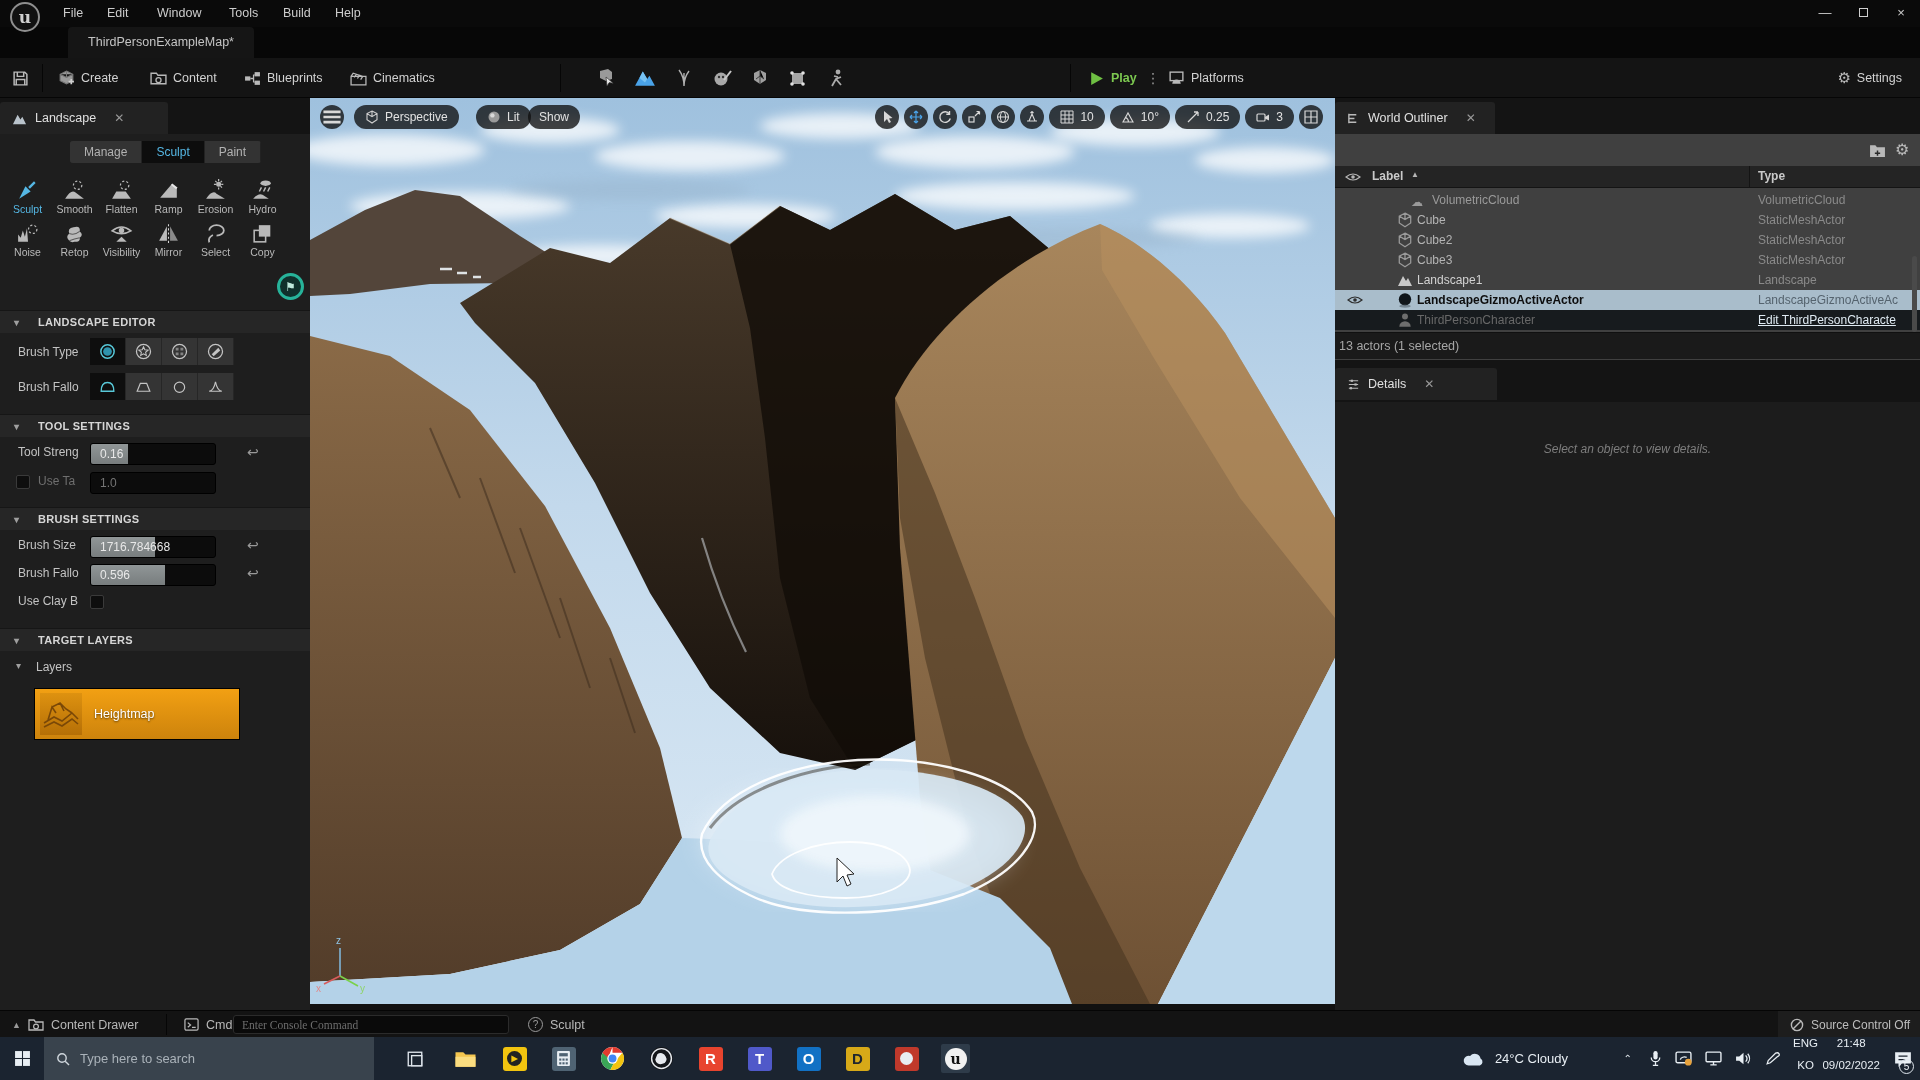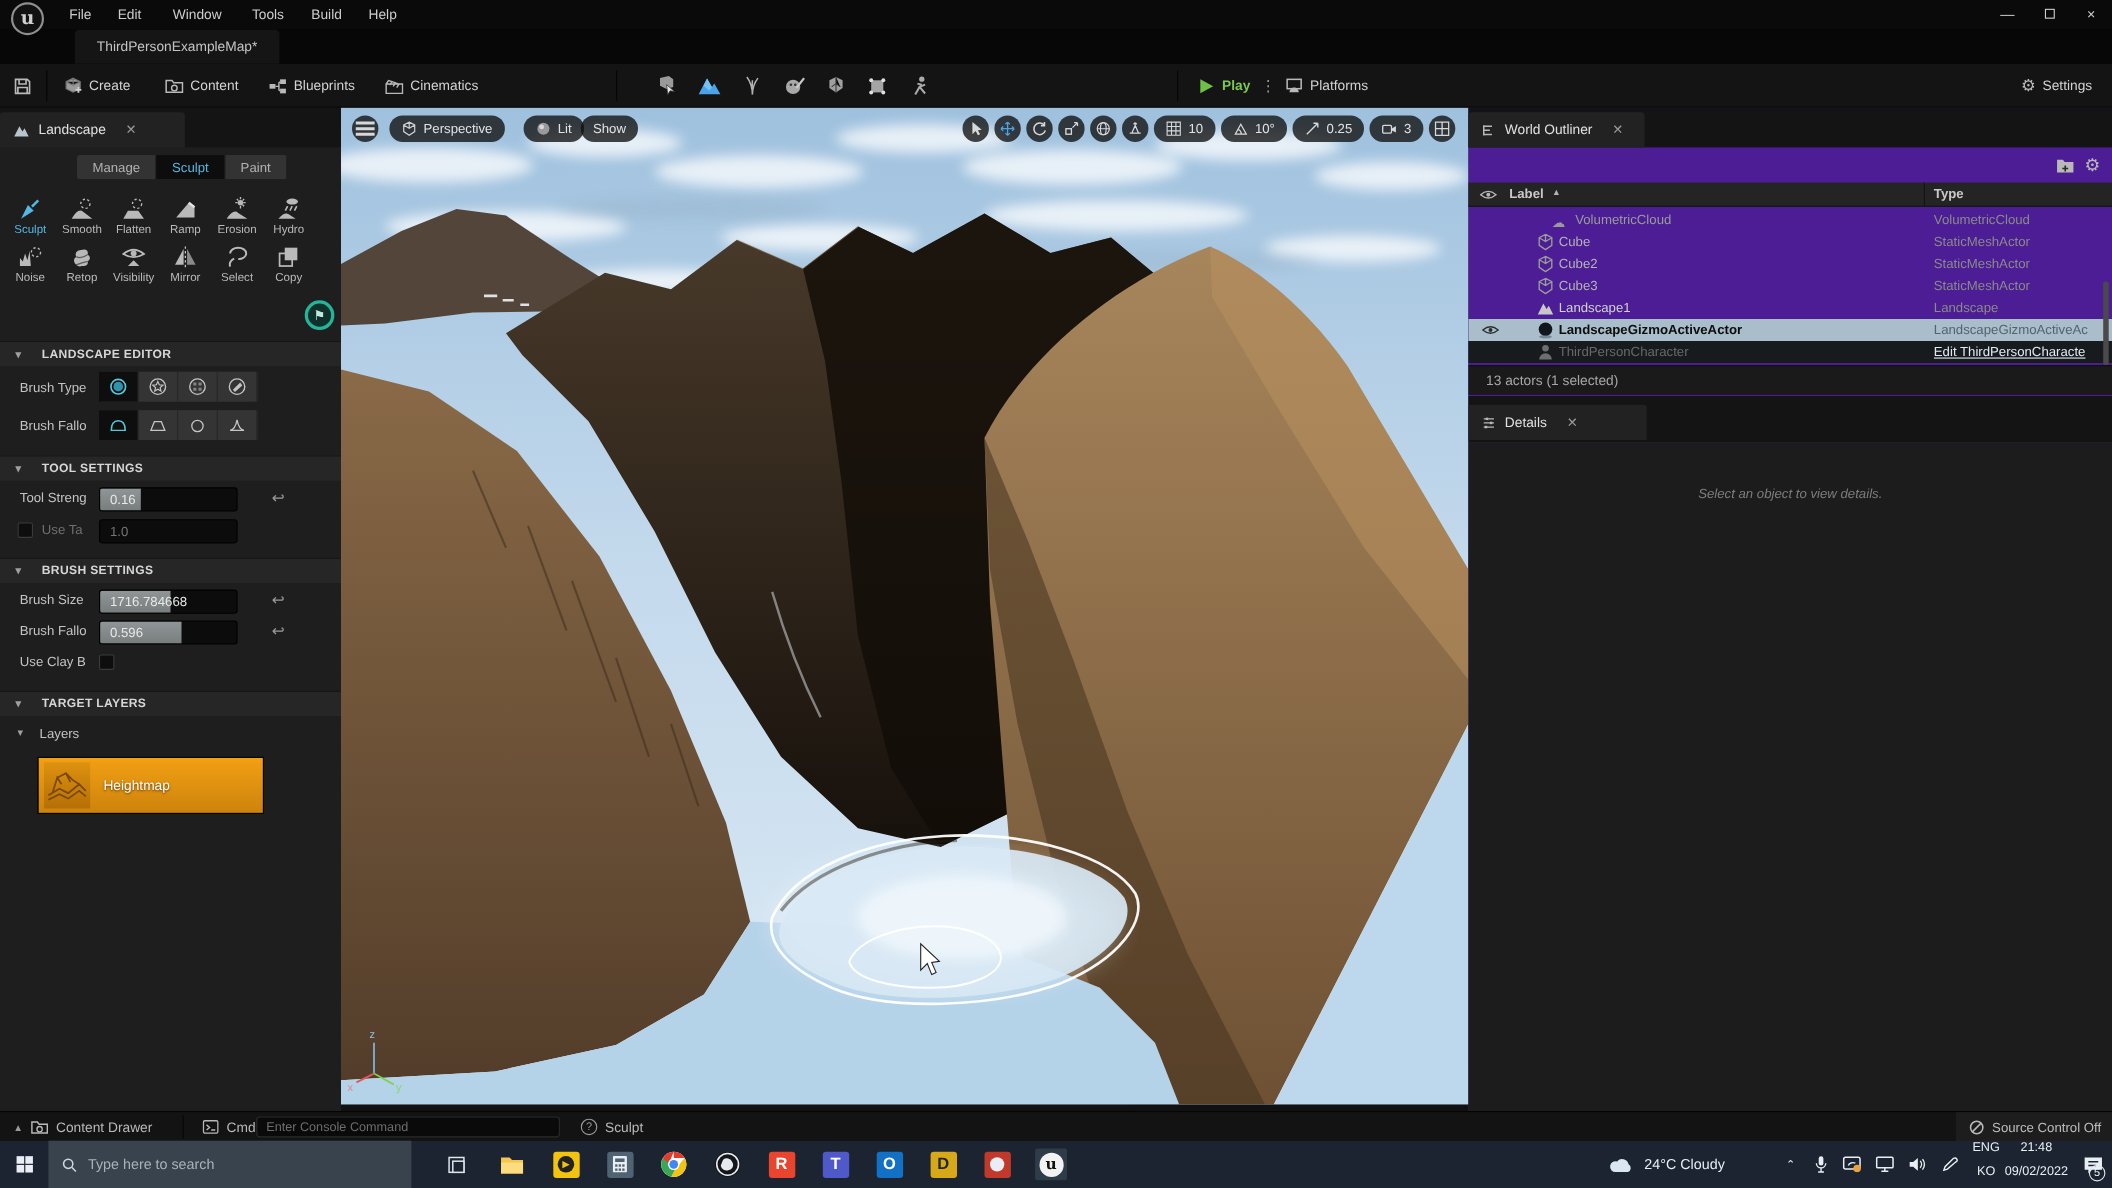--- a/index.html
+++ b/index.html
@@ -73,44 +73,44 @@
 
   
   #viewport { position:absolute; left:310px; top:0; width:1025px; height:906px; background:#87a9c6; overflow:hidden;}
   .vp-pill { position:absolute; top:7px; height:24px; border-radius:12px; background:rgba(16,16,16,.78);
      color:#e2e2e2; display:flex; align-items:center; gap:6px; padding:0 11px; font-size:12px;}
   .vp-circ { width:24px; height:24px; border-radius:50%; background:rgba(16,16,16,.78); display:flex; align-items:center; justify-content:center;}
   .vp-right { position:absolute; right:12px; top:7px; display:flex; gap:5px; align-items:center;}
   .vp-right svg, .vp-pill svg { width:14px; height:14px; }
 
   
-  #right-panel { position:absolute; left:1335px; top:0; width:585px; height:912px; background:#4c1d95; }
+  #right-panel { position:absolute; left:1335px; top:0; width:585px; height:912px; background:#404040; }
   #outliner-search { position:absolute; left:8px; top:41px; width:514px; height:23px; background:#0c0c0c;
      border:1px solid #000; border-radius:12px; color:#6e6e6e; display:flex; align-items:center; gap:8px; padding:0 10px;}
   .ol-hdr { position:absolute; left:0; top:68px; width:585px; height:22px; background:#242424; border-bottom:1px solid #141414; color:#c9c9c9;font-weight:bold;}
   .ol-row { position:absolute; left:0; width:585px; height:20px; line-height:20px; }
   .ol-row .lbl { position:absolute; left:82px; color:#b4b4b4; white-space:nowrap;}
   .ol-row .typ { position:absolute; left:423px; color:#8a8a8a; white-space:nowrap; width:160px; overflow:hidden;}
   .ol-row .ric { position:absolute; left:62px; top:2px; width:16px; height:16px;}
   .ol-row.sel { background:#a9bdcb; }
   .ol-row.sel .lbl { color:#0d0d0d; font-weight:bold;}
   .ol-row.sel .typ { color:#55636e; }
   .ol-row.dim .lbl { color:#686868; }
   .ol-row.dim .typ { color:#dfeaf2; text-decoration:underline; }
   #ol-status { position:absolute; left:0; top:234px; width:585px; height:27px; background:#1a1a1a; border-top:1px solid #101010;
-     color:#a6a6a6; line-height:27px; padding-left:16px; font-size:12.5px;}
+     color:#a6a6a6; line-height:27px; padding-left:4px; font-size:12.5px;}
   #details-strip { position:absolute; left:0; top:262px; width:585px; height:42px; background:#141414;}
   #details-body { position:absolute; left:0; top:304px; width:585px; height:608px; background:#1c1c1c; }
   #details-empty { margin-top:40px; text-align:center; font-style:italic; color:#7d7d7d; }
 
   
   #statusbar { position:absolute; left:0; top:1010px; width:1920px; height:27px; background:#131313; border-top:1px solid #050505;}
   .sb { position:absolute; top:0; height:27px; display:flex; align-items:center; gap:7px; color:#b8b8b8; font-size:12.5px;}
   #console-input { width:276px; height:19px; background:#0a0a0a; border:1px solid #2b2b2b; border-radius:3px;
-      color:#6d6d6d; font-family:Liberation Sans, sans-serif; font-size:11.5px; padding:0 8px;}
+      color:#6d6d6d; font-family:Liberation Serif, serif; font-size:11.5px; padding:0 8px;}
   #console-input::placeholder { color:#6d6d6d; }
   #srcctl { position:absolute; right:0; top:0; width:142px; height:27px; background:#1d1d1d; display:flex; align-items:center; gap:7px; padding-left:12px; color:#bdbdbd;}
 
   
   #taskbar { position:absolute; left:0; top:1037px; width:1920px; height:43px; background:#1b2430; }
   #tb-search { position:absolute; left:44px; top:0; width:330px; height:43px; background:#39434d;
      display:flex; align-items:center; gap:10px; padding:0 12px; color:#aab2b9; font-size:13px;}
   .tb-ico { position:absolute; top:7px; width:29px; height:29px; display:flex; align-items:center; justify-content:center; border-radius:2px;}
   .appsq { width:24px; height:24px; border-radius:3px; display:flex; align-items:center; justify-content:center;
      color:#fff; font-weight:bold; font-size:15px;}

